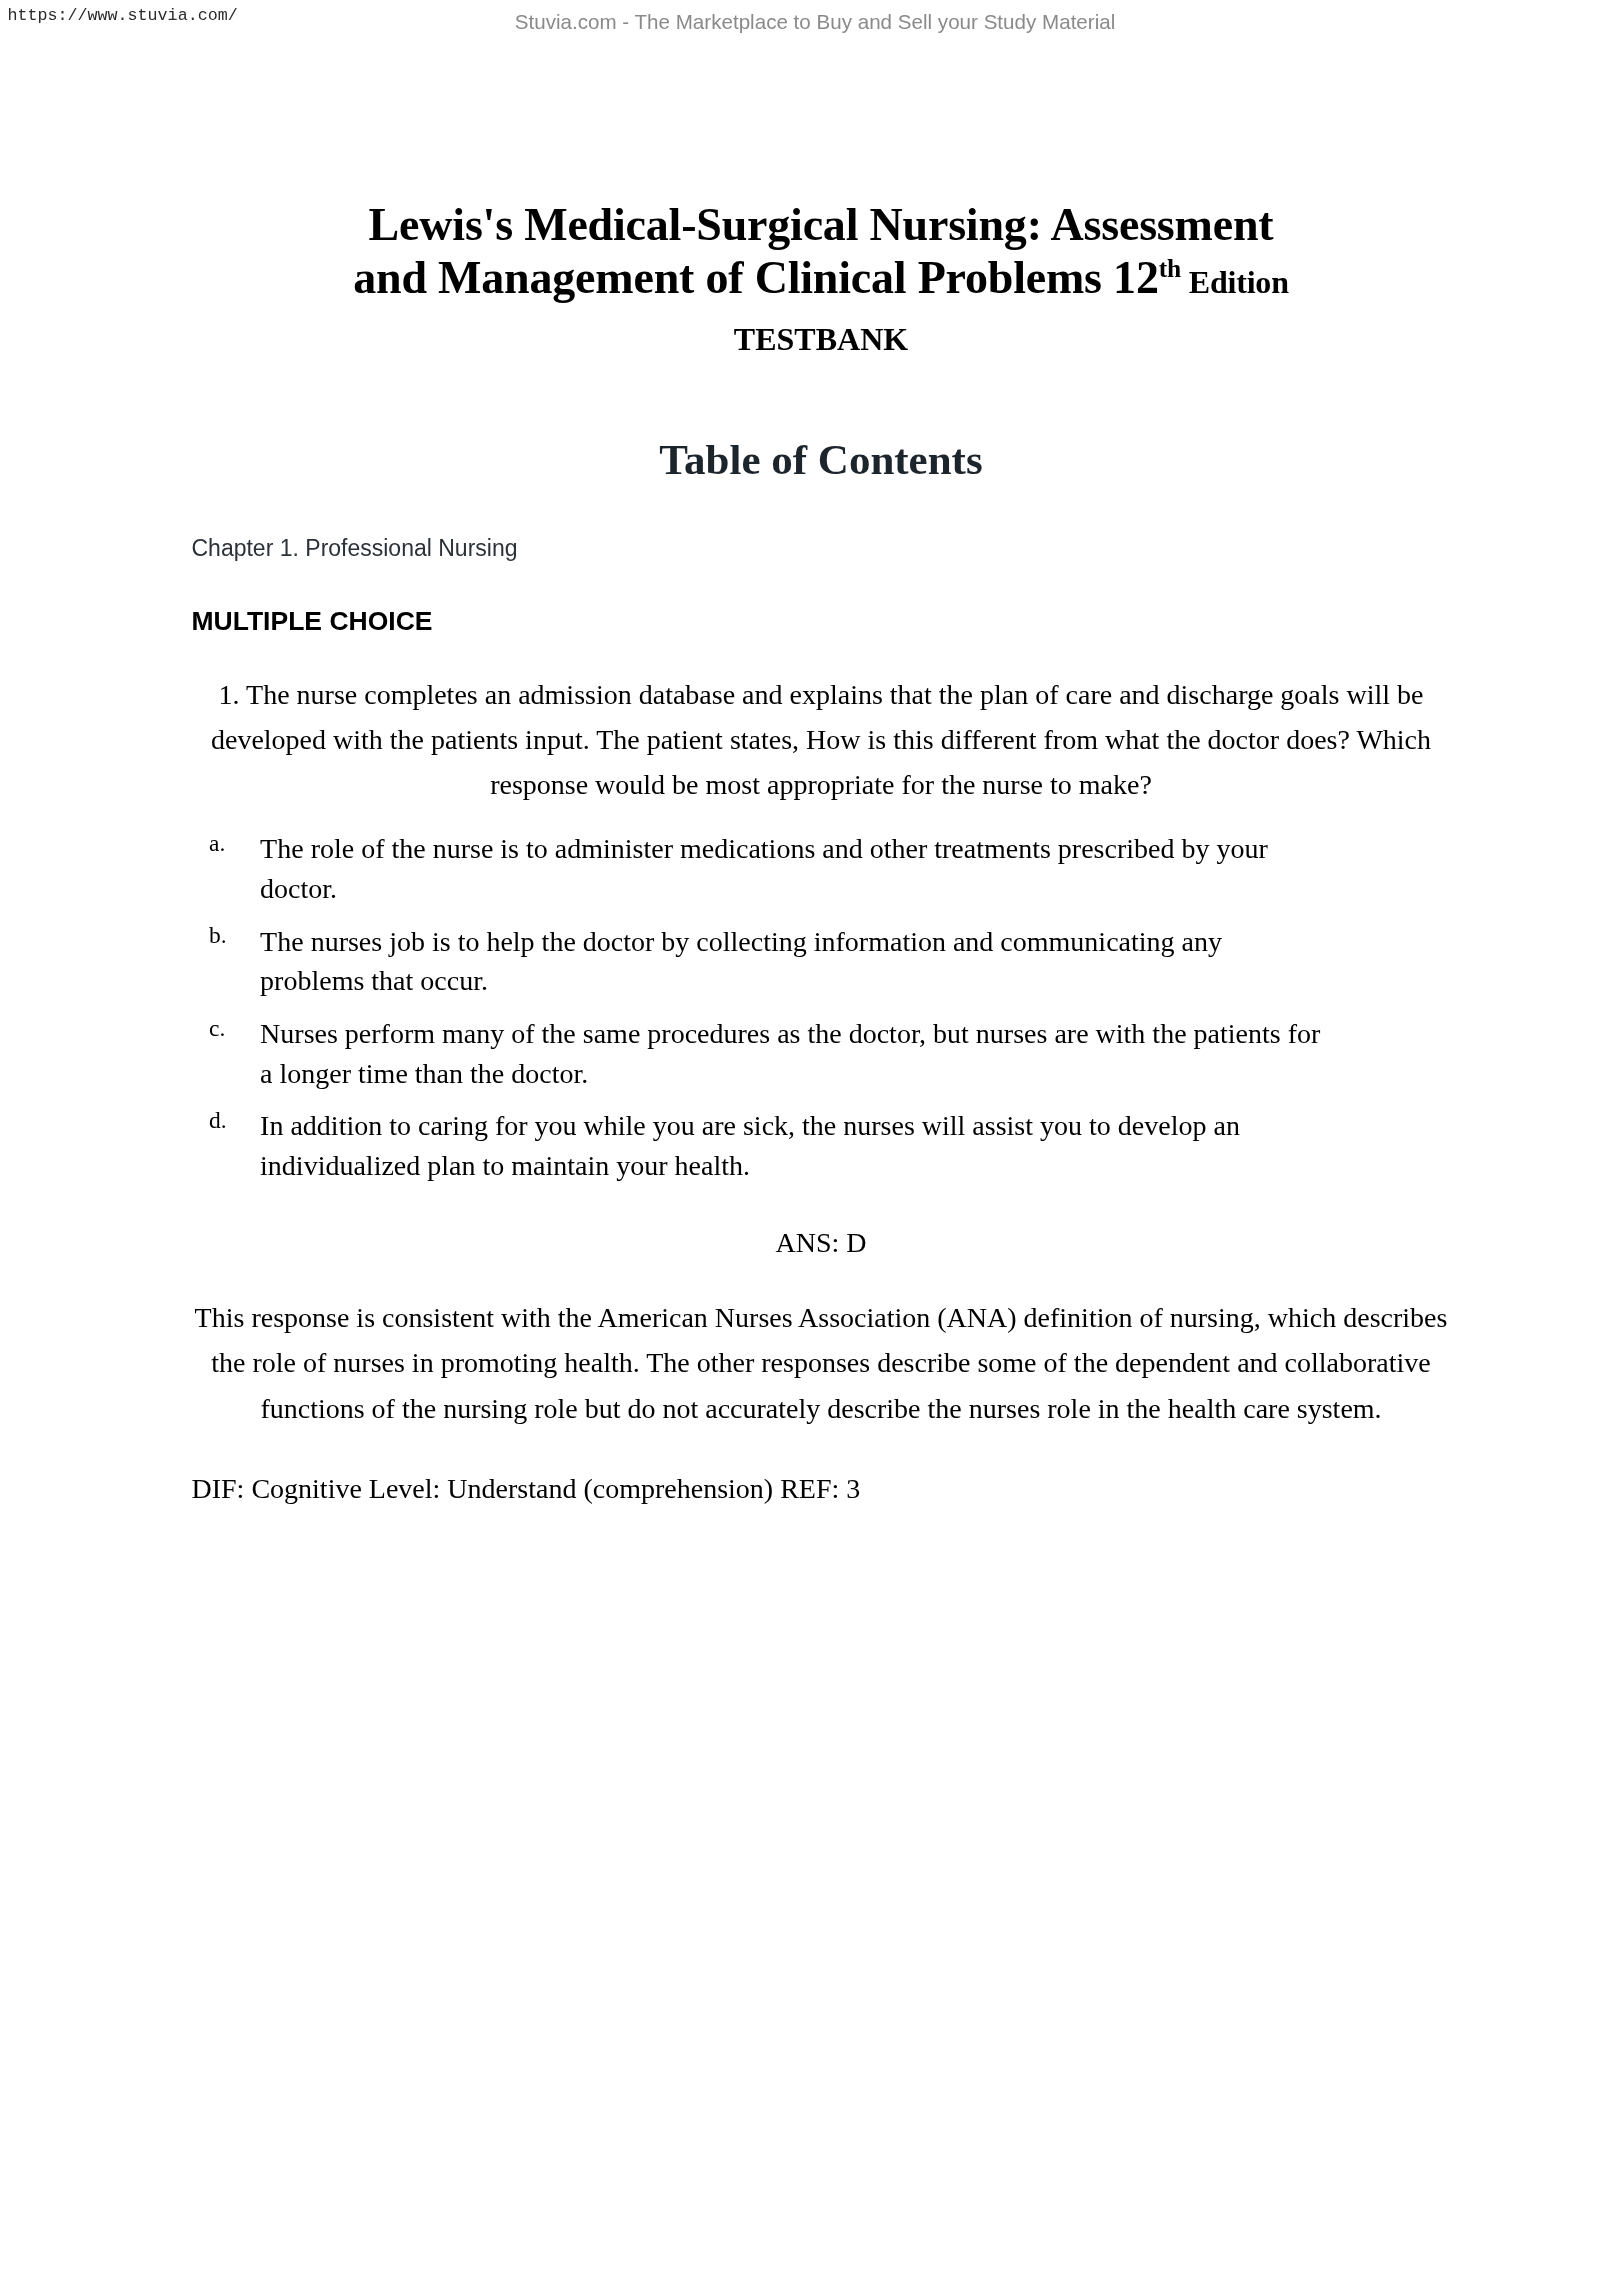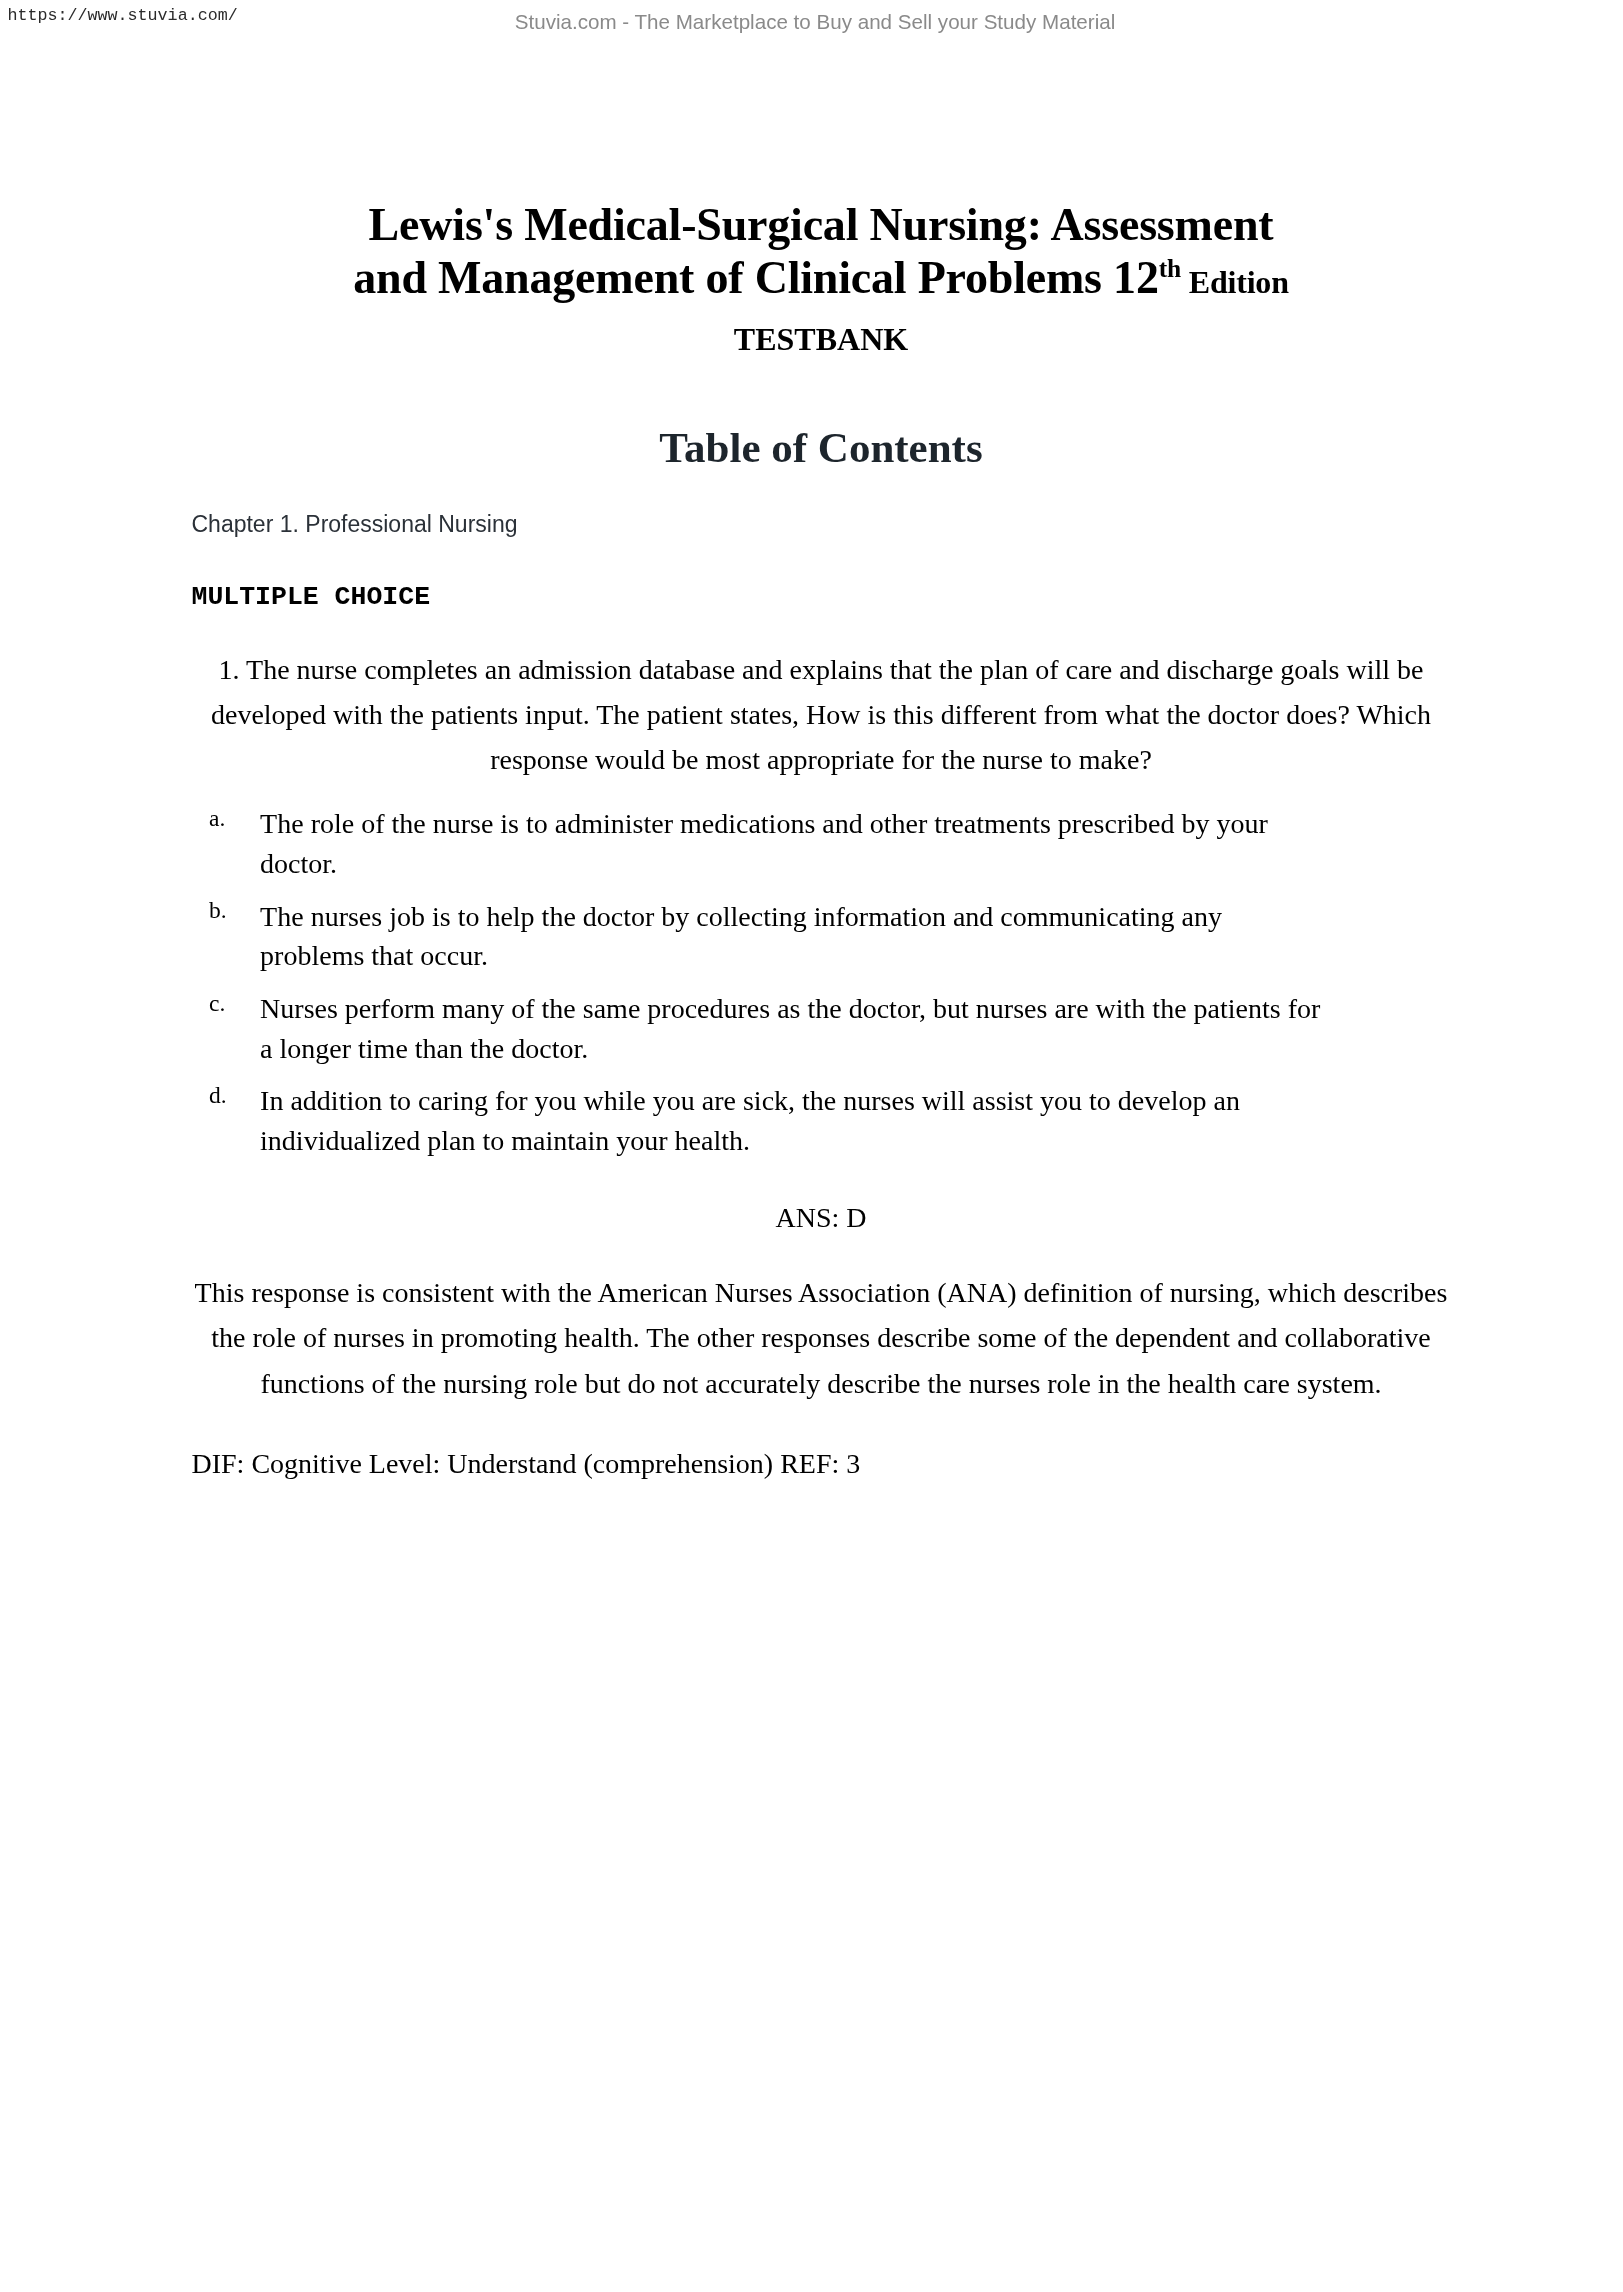--- a/index.html
+++ b/index.html
@@ -85,21 +85,21 @@
     margin: 3.9px 0 0 0;
     text-align: center;
     font-family: "Liberation Serif", "DejaVu Serif", serif;
     font-weight: bold;
     font-size: 32px;
     color: #000000;
   }
 
   
   .toc-heading {
-    margin: 0;
+    margin: 12px;
     padding-top: 65px;
     text-align: center;
     font-family: "Liberation Serif", "DejaVu Serif", serif;
     font-weight: bold;
     font-size: 43px;
     color: #1d252c;
   }
 
   
   .chapter-line {
@@ -107,21 +107,21 @@
     padding-top: 39px;
     font-family: Liberation Sans, sans-serif;
     font-size: 23px;
     color: #2b3138;
   }
 
   
   .section-label {
     margin: 0;
     padding-top: 44px;
-    font-family: Liberation Mono, monospace;
+    font-family: Liberation Sans, sans-serif;
     font-weight: bold;
     font-size: 26.5px;
     color: #000000;
   }
 
   
   .body-par {
     margin: 0;
     padding-top: 35px;
     font-family: Liberation Serif, serif;

